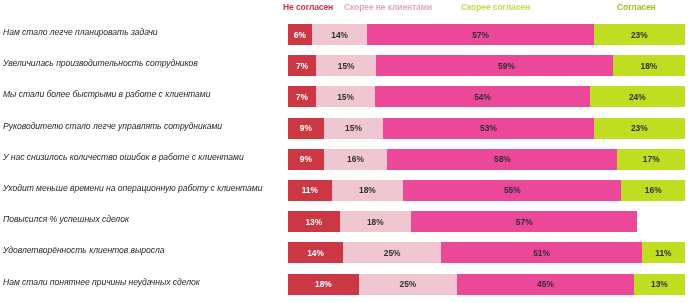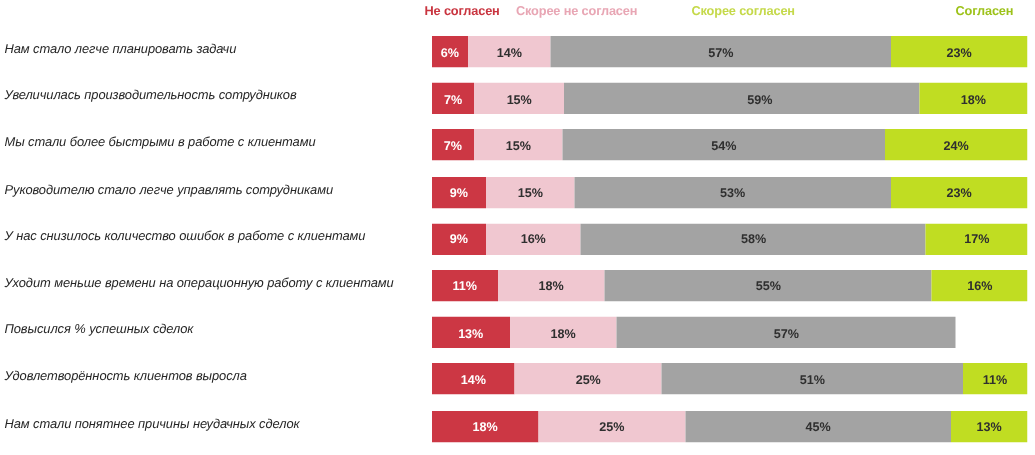--- a/index.html
+++ b/index.html
@@ -33,21 +33,21 @@
     top: 1px;
     font-size: 8.5px;
     font-weight: bold;
     white-space: nowrap;
     line-height: 12px;
     letter-spacing: -0.1px;
   }
   .legend-item.l0 { left: 283px; color: #c9343f; }
   .legend-item.l1 { left: 344px; color: #e8a6b4; }
   .legend-item.l2 { left: 461px; color: #c5d94a; text-align: right; }
-  .legend-item.l3 { left: 637px; color: #9dc21a; }
+  .legend-item.l3 { left: 617px; color: #9dc21a; }
 
   
   .rows {
     position: absolute;
     left: 0;
     top: 20px;
     width: 690px;
   }
   .row {
     position: relative;
@@ -82,31 +82,31 @@
     align-items: center;
     justify-content: center;
     font-size: 8.4px;
     font-weight: bold;
     box-sizing: border-box;
     overflow: hidden;
     white-space: nowrap;
   }
   .seg.s0 { background: #cc3744; color: #ffffff; }
   .seg.s1 { background: #f0c7d0; color: #2f2f2f; }
-  .seg.s2 { background: #a3a3a3; color: #2f2f2f; }
+  .seg.s2 { background: #ec4899; color: #2f2f2f; }
   .seg.s3 { background: #c0dd22; color: #2f2f2f; }
 </style>
 </head>
 <body>
 
 <div id="chart">
 
   <div class="legend">
     <span class="legend-item l0">Не согласен</span>
-    <span class="legend-item l1">Скорее не согласен</span>
+    <span class="legend-item l1">Скорее не клиентами</span>
     <span class="legend-item l2">Скорее согласен</span>
     <span class="legend-item l3">Согласен</span>
   </div>
 
   <div class="rows" id="rows">
       <div class="row">
         <div class="row-label">Нам стало легче планировать задачи</div>
         <div class="bar">
           <div class="seg s0" style="width: 6%;">6%</div>
           <div class="seg s1" style="width: 14%;">14%</div>

